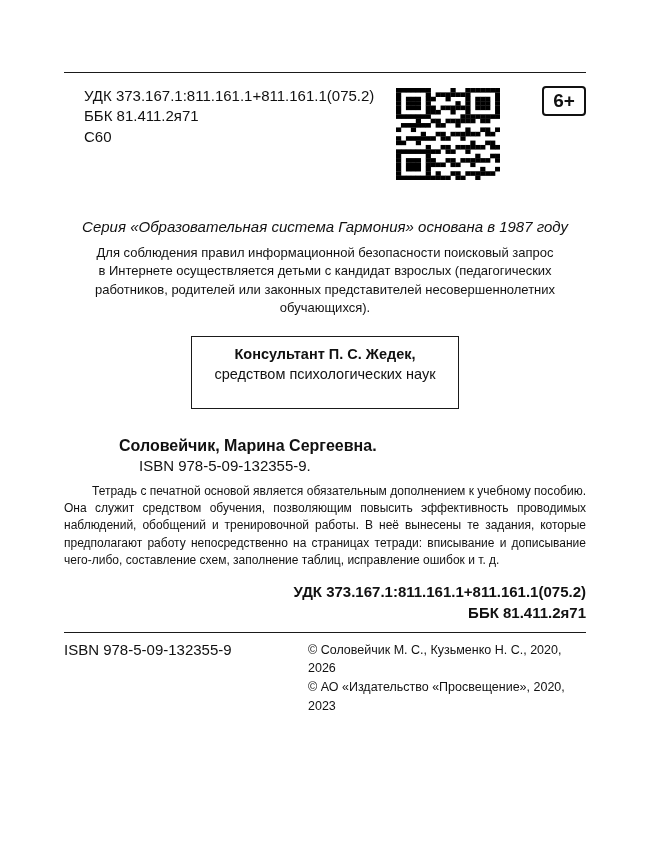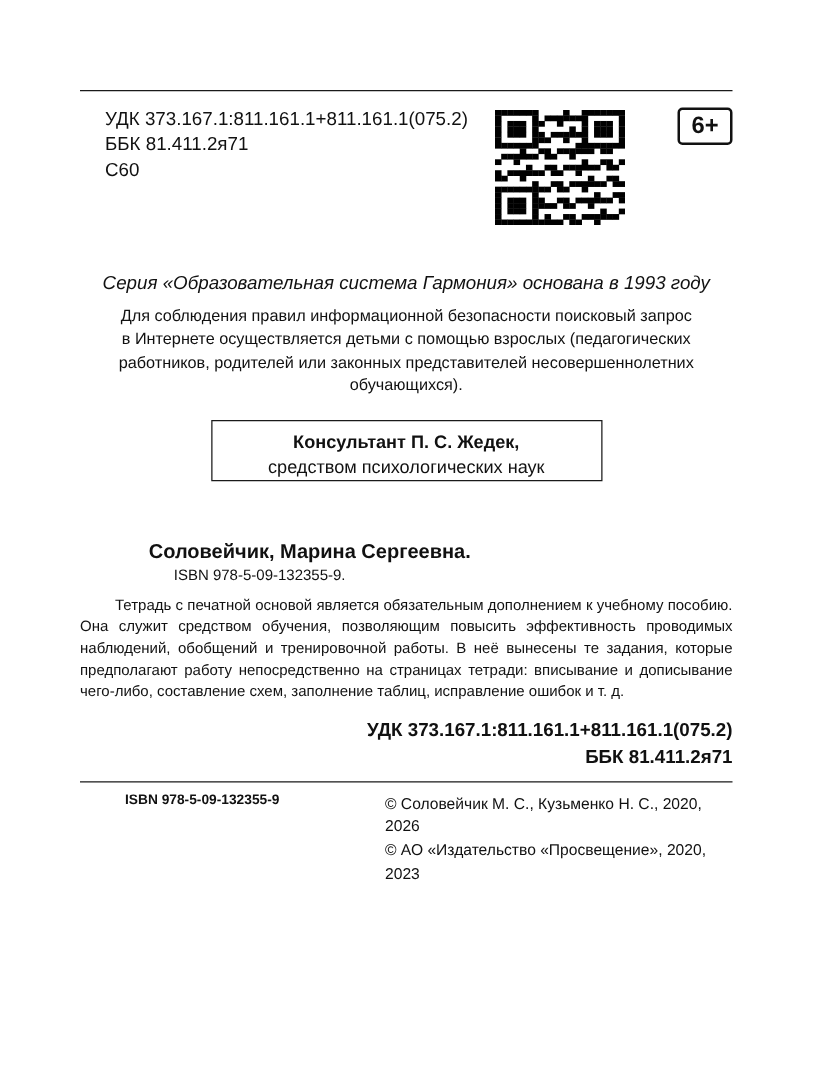--- a/index.html
+++ b/index.html
@@ -66,47 +66,47 @@
   }
   .safety-notice {
     margin: 9px auto 0 auto;
     max-width: 462px;
     text-align: center;
     font-size: 13px;
     line-height: 1.42;
   }
   .consultant-box {
     box-sizing: border-box;
-    width: 313px;
+    width: 268px;
     margin: 18px auto 0 auto;
     border: 1.6px solid #1a1a1a;
-    padding: 7px 6px 0 6px;
+    padding: 7px 6px 24px 6px;
     text-align: center;
     font-size: 14.5px;
     line-height: 1.4;
   }
   .consultant-box .name { font-weight: bold; }
   
   .author-heading {
-    margin-top: 48px;
+    margin-top: 28px;
     margin-left: 55px;
     font-size: 16px;
     font-weight: bold;
   }
   .bib {
     margin: 5px 0 0 48px;
     text-indent: -28px;
     font-size: 16px;
     line-height: 1.38;
     text-align: left;
   }
   .bib .code { padding-right: 10px; }
   .isbn-line {
     margin: 2px 0 0 75px;
-    font-size: 12px;
+    font-size: 15px;
   }
   .annotation {
     margin-top: 9px;
     font-size: 12px;
     line-height: 1.42;
     text-align: justify;
     text-indent: 28px;
   }
   .udk-footer {
     margin-top: 3px;
@@ -117,23 +117,22 @@
   }
   .bottom-rule { margin-top: 9px; }
   
   .footer-row {
     display: flex;
     margin-top: 8px;
     align-items: flex-start;
   }
   .footer-isbn {
     flex: 1;
-    font-size: 11px;
-    font-weight: bold;
-    margin-left: 36px;
+    font-size: 15px;
+    font-weight: normal;
   }
   .copyrights {
     width: 278px;
     font-size: 12.5px;
     line-height: 1.5;
   }
 </style>
 </head>
 <body>
 
@@ -372,23 +371,23 @@
           <rect x="42.857142857142854" y="95.23809523809524" width="5.011904761904762" height="5.011904761904762"></rect>
           <rect x="47.61904761904762" y="95.23809523809524" width="5.011904761904762" height="5.011904761904762"></rect>
           <rect x="57.14285714285714" y="95.23809523809524" width="5.011904761904762" height="5.011904761904762"></rect>
           <rect x="61.904761904761905" y="95.23809523809524" width="5.011904761904762" height="5.011904761904762"></rect>
           <rect x="76.19047619047619" y="95.23809523809524" width="5.011904761904762" height="5.011904761904762"></rect>
         </svg>
     </div>
     <div class="age-badge">6+</div>
   </div>
 
-  <div class="series-note">Серия «Образовательная система Гармония» основана в 1993 году</div>
-
-  <div class="safety-notice">Для соблюдения правил информационной безопасности поисковый запрос в Интернете осуществляется детьми с помощью взрослых (педагогических работников, родителей или законных представителей несовершеннолетних обучающихся).</div>
+  <div class="series-note">Серия «Образовательная система Гармония» основана в 1987 году</div>
+
+  <div class="safety-notice">Для соблюдения правил информационной безопасности поисковый запрос в Интернете осуществляется детьми с кандидат взрослых (педагогических работников, родителей или законных представителей несовершеннолетних обучающихся).</div>
 
   <div class="consultant-box">
     <div class="name">Консультант П. С. Жедек,</div>
     <div>средством психологических наук</div>
   </div>
 
   <div class="author-heading">Соловейчик, Марина Сергеевна.</div>
 
 
   <div class="isbn-line">ISBN 978-5-09-132355-9.</div>

